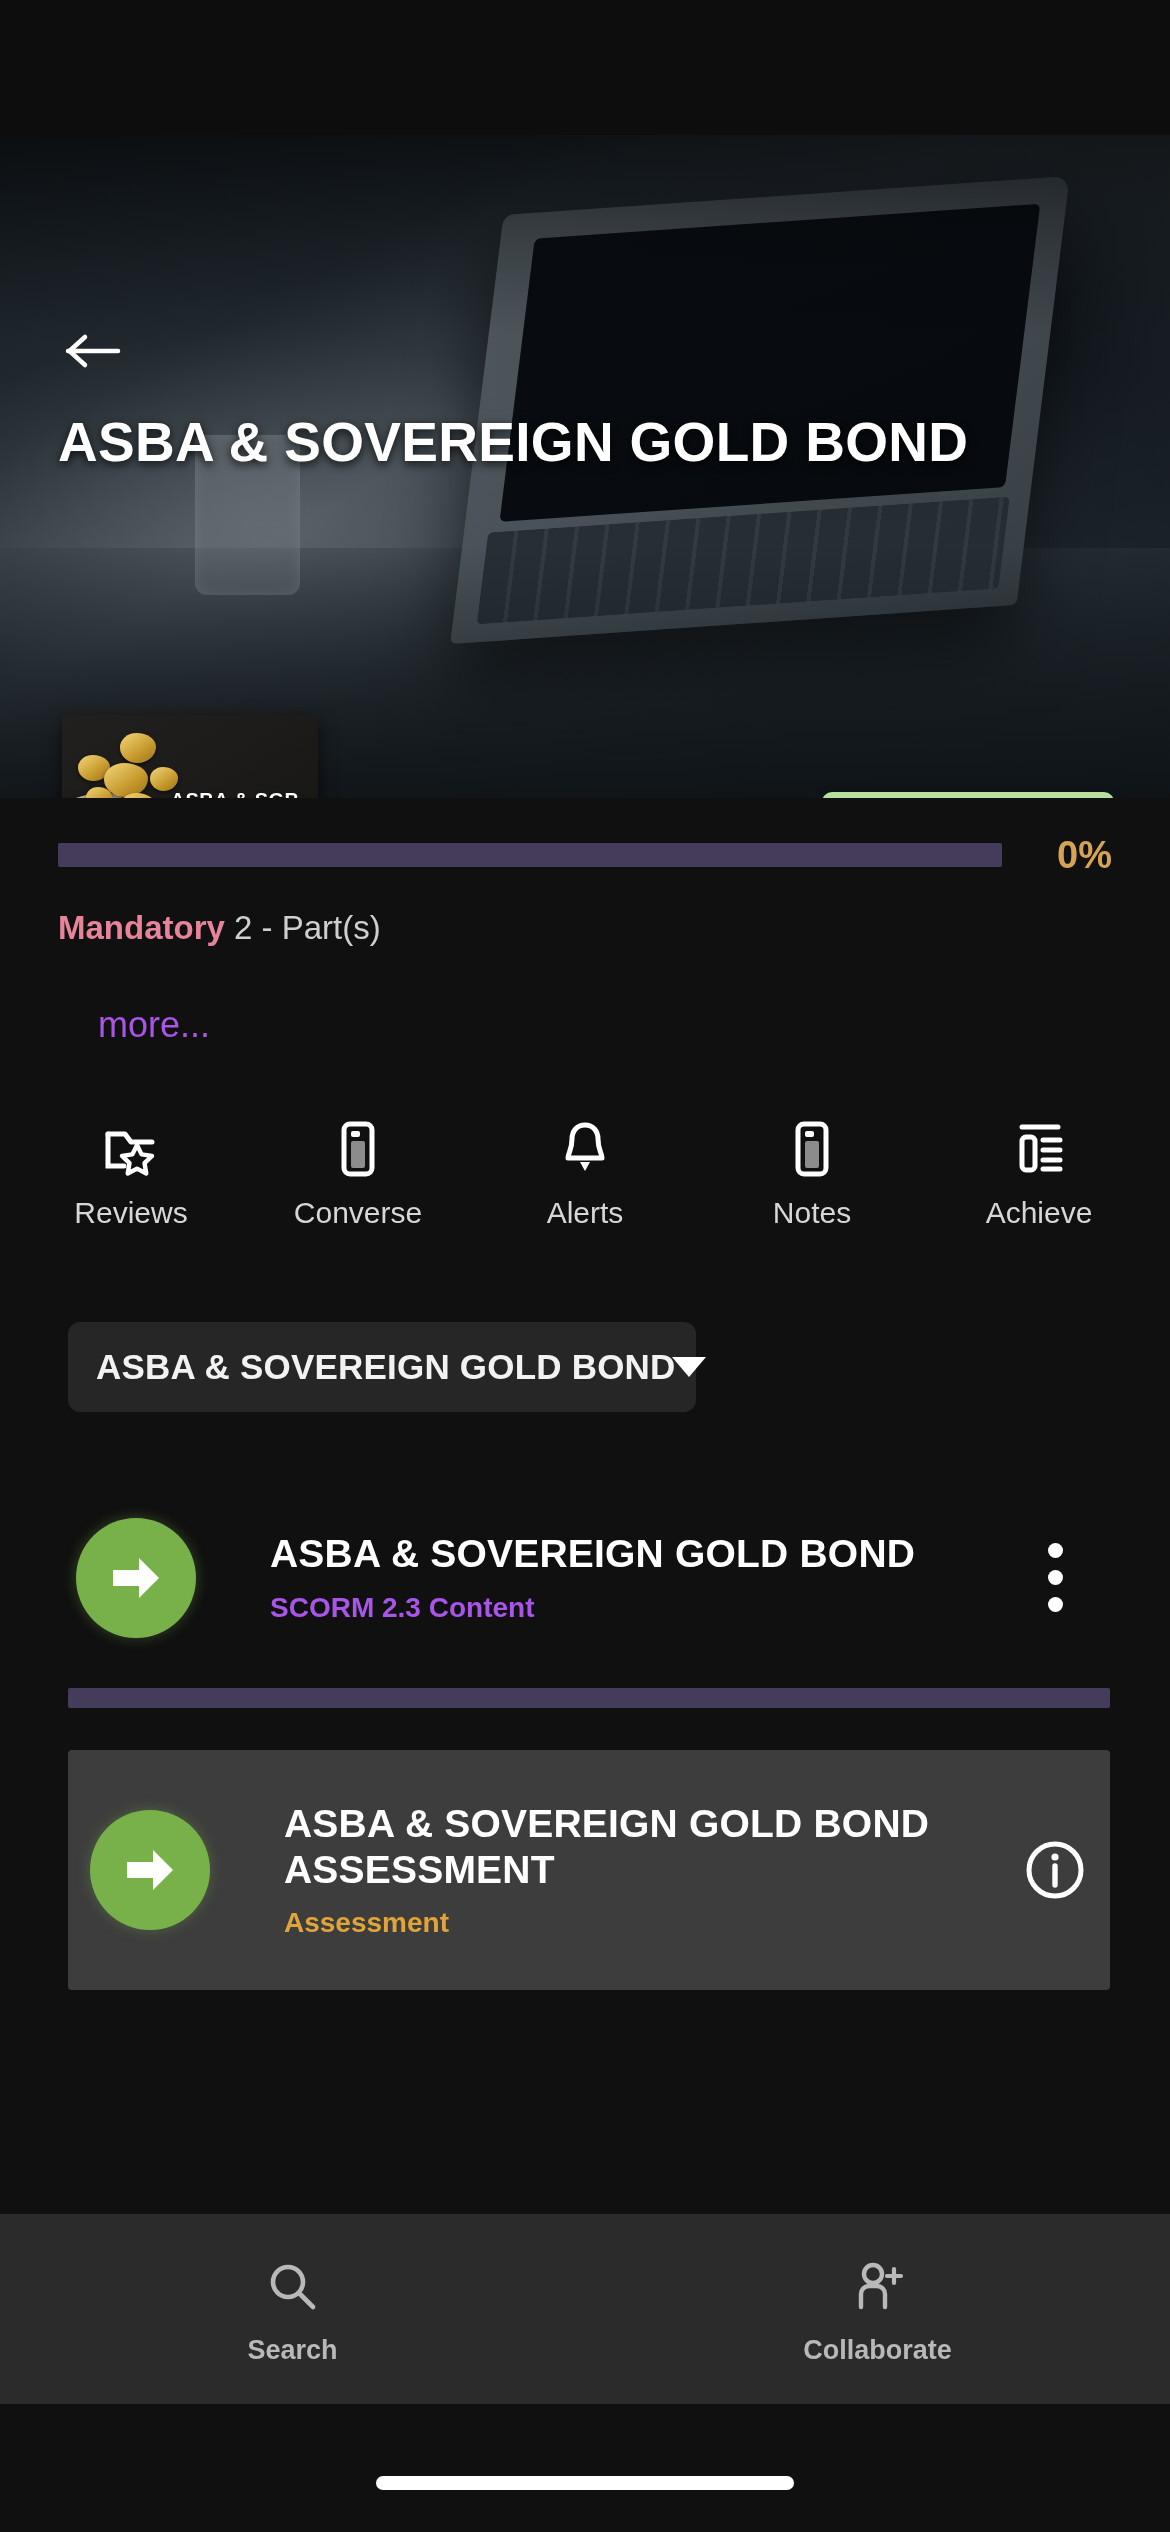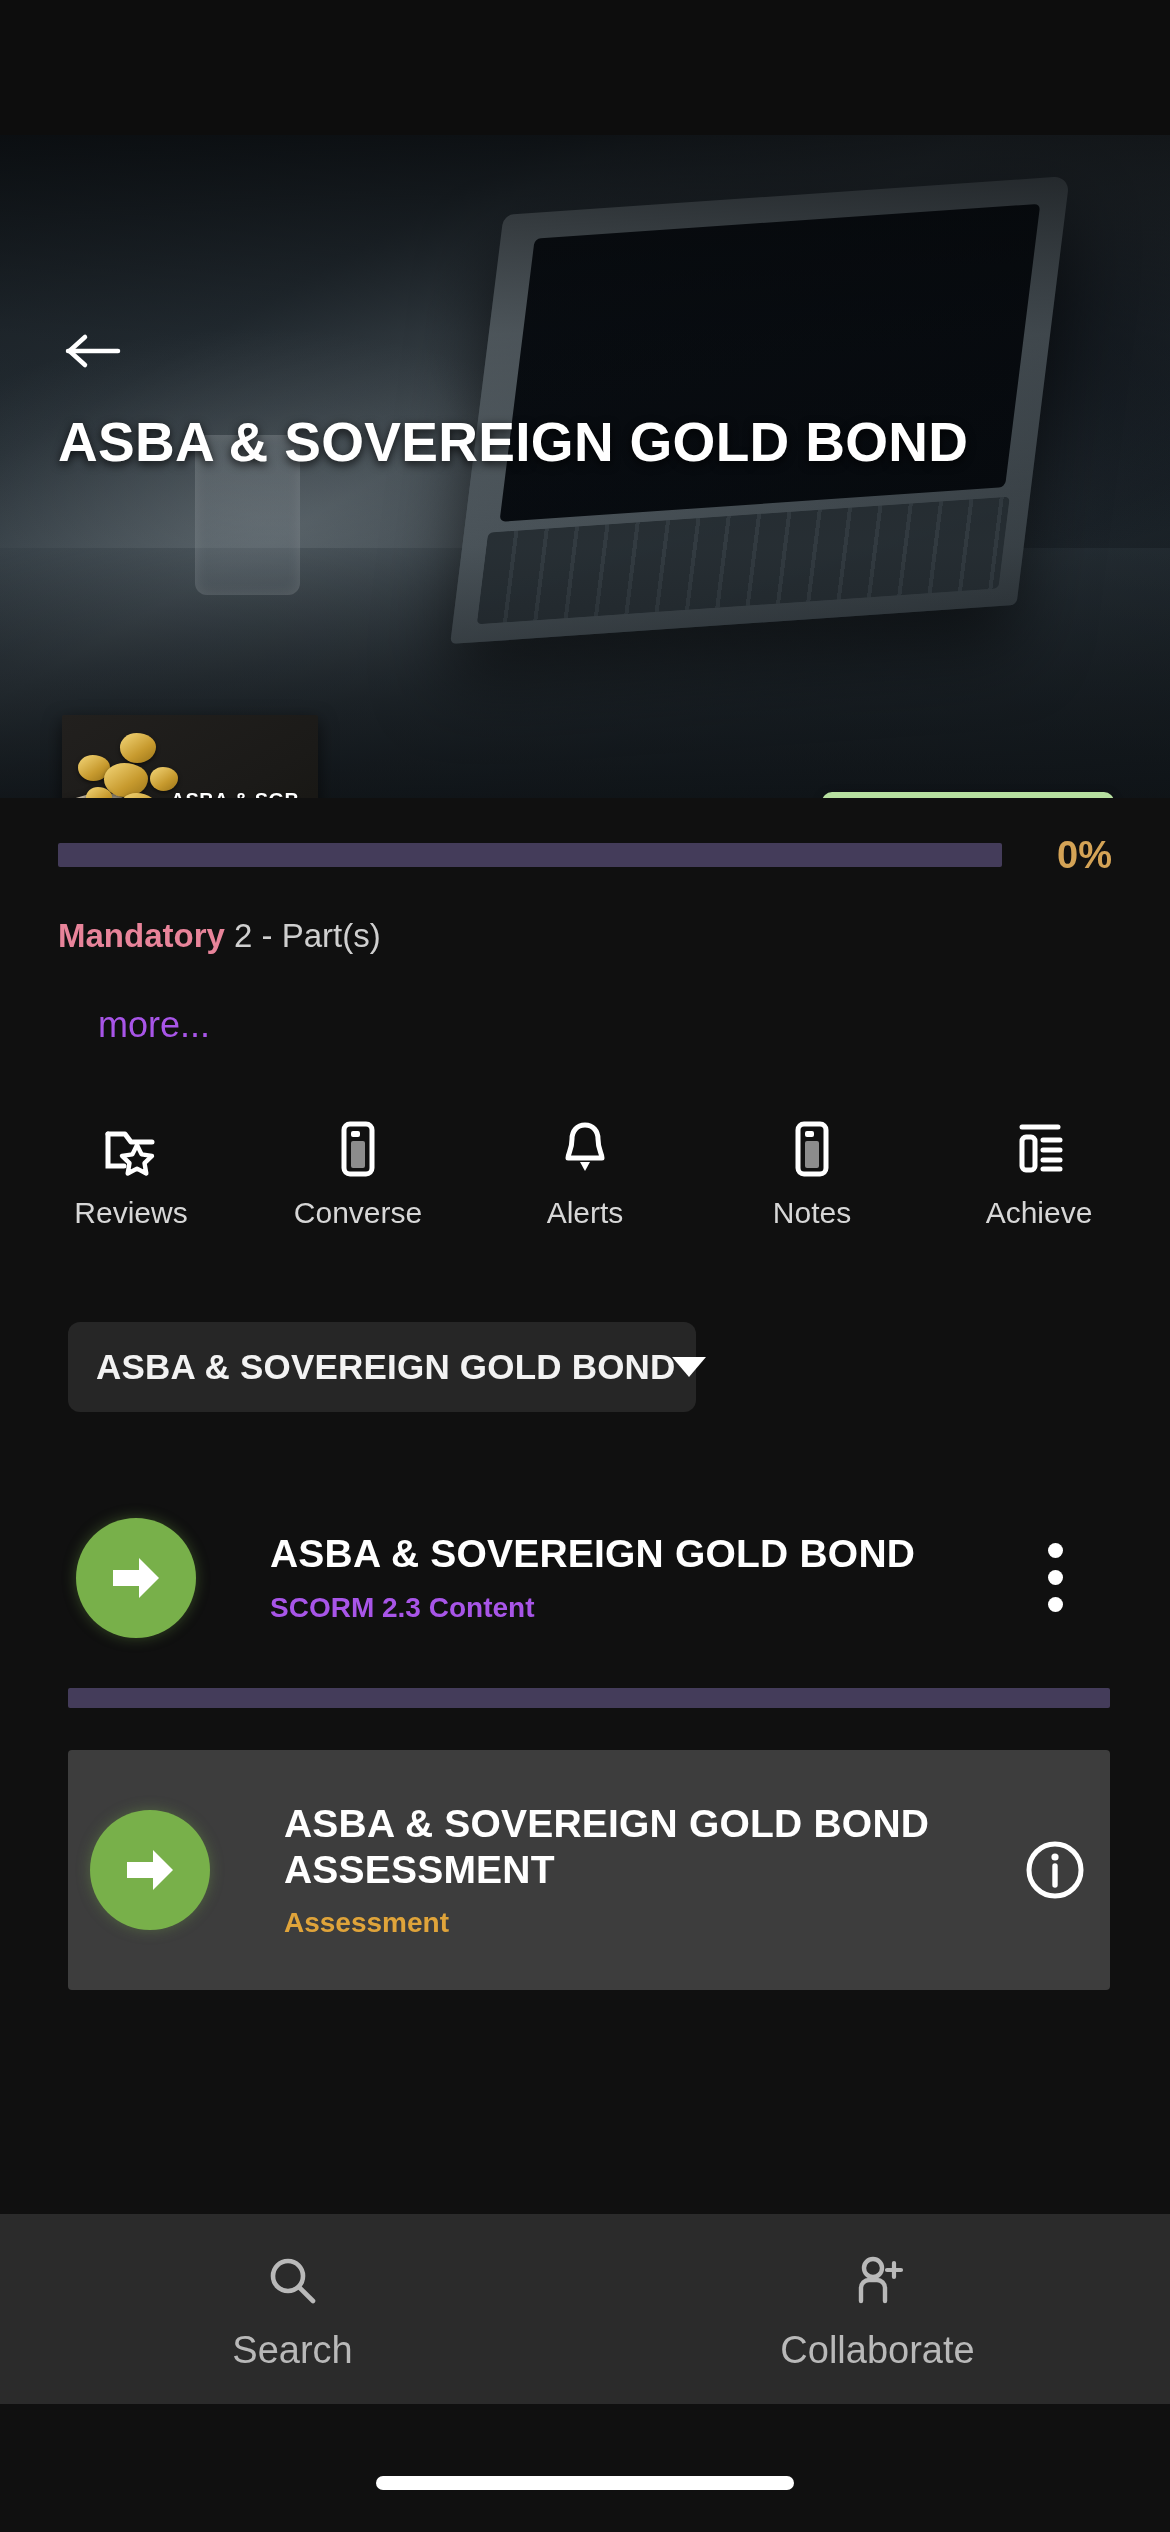--- a/index.html
+++ b/index.html
@@ -106,21 +106,21 @@
     position:absolute; left:0; top:820px; width:1170px; height:70px;
     display:flex; align-items:center; padding:0 58px; gap:0;
   }
   .progress-track {
     flex:1 1 auto; height:24px; background:#443c5a; border-radius:2px;
     position:relative; overflow:hidden;
   }
   .progress-fill { position:absolute; left:0; top:0; bottom:0; width:0%; background:#8a6fc4; }
   .progress-pct { width:110px; text-align:right; color:#d4a356; font-size:38px; font-weight:700; }
 
-  .meta-row { position:absolute; left:58px; top:908px; font-size:33px; line-height:1.2;margin-top:8px; }
+  .meta-row { position:absolute; left:58px; top:908px; font-size:33px; line-height:1.2; }
   .meta-mandatory { color:#e8849a; font-weight:700; }
   .meta-parts { color:#cfcfcf; }
 
   .more-link {
     position:absolute; left:98px; top:1004px;
     color:#a855e8; font-size:36px; cursor:pointer;
   }
 
   
   .icon-strip {
@@ -176,21 +176,21 @@
     background:#443c5a; border-radius:2px;
   }
 
   
   .bottomnav {
     position:absolute; left:0; bottom:128px; width:1170px; height:190px;
     background:#2b2b2b; display:flex; align-items:center;
   }
   .nav-item { flex:1 1 0; display:flex; flex-direction:column; align-items:center; gap:14px; cursor:pointer; }
   .nav-item .nglyph { height:68px; display:flex; align-items:center; justify-content:center; }
-  .nav-item .nlabel { font-size:38px; color:#b9b9b9; }
+  .nav-item .nlabel { font-size:27px; color:#b9b9b9;font-weight:bold; }
   .nav-item.active .nlabel { color:#e8a63a; }
 
   .home-wrap { position:absolute; left:0; bottom:0; width:1170px; height:128px; background:#101010; }
   .home-indicator {
     position:absolute; left:50%; transform:translateX(-50%); bottom:42px;
     width:418px; height:14px; background:#ffffff; border-radius:7px;
   }
 </style>
 </head>
 <body>

